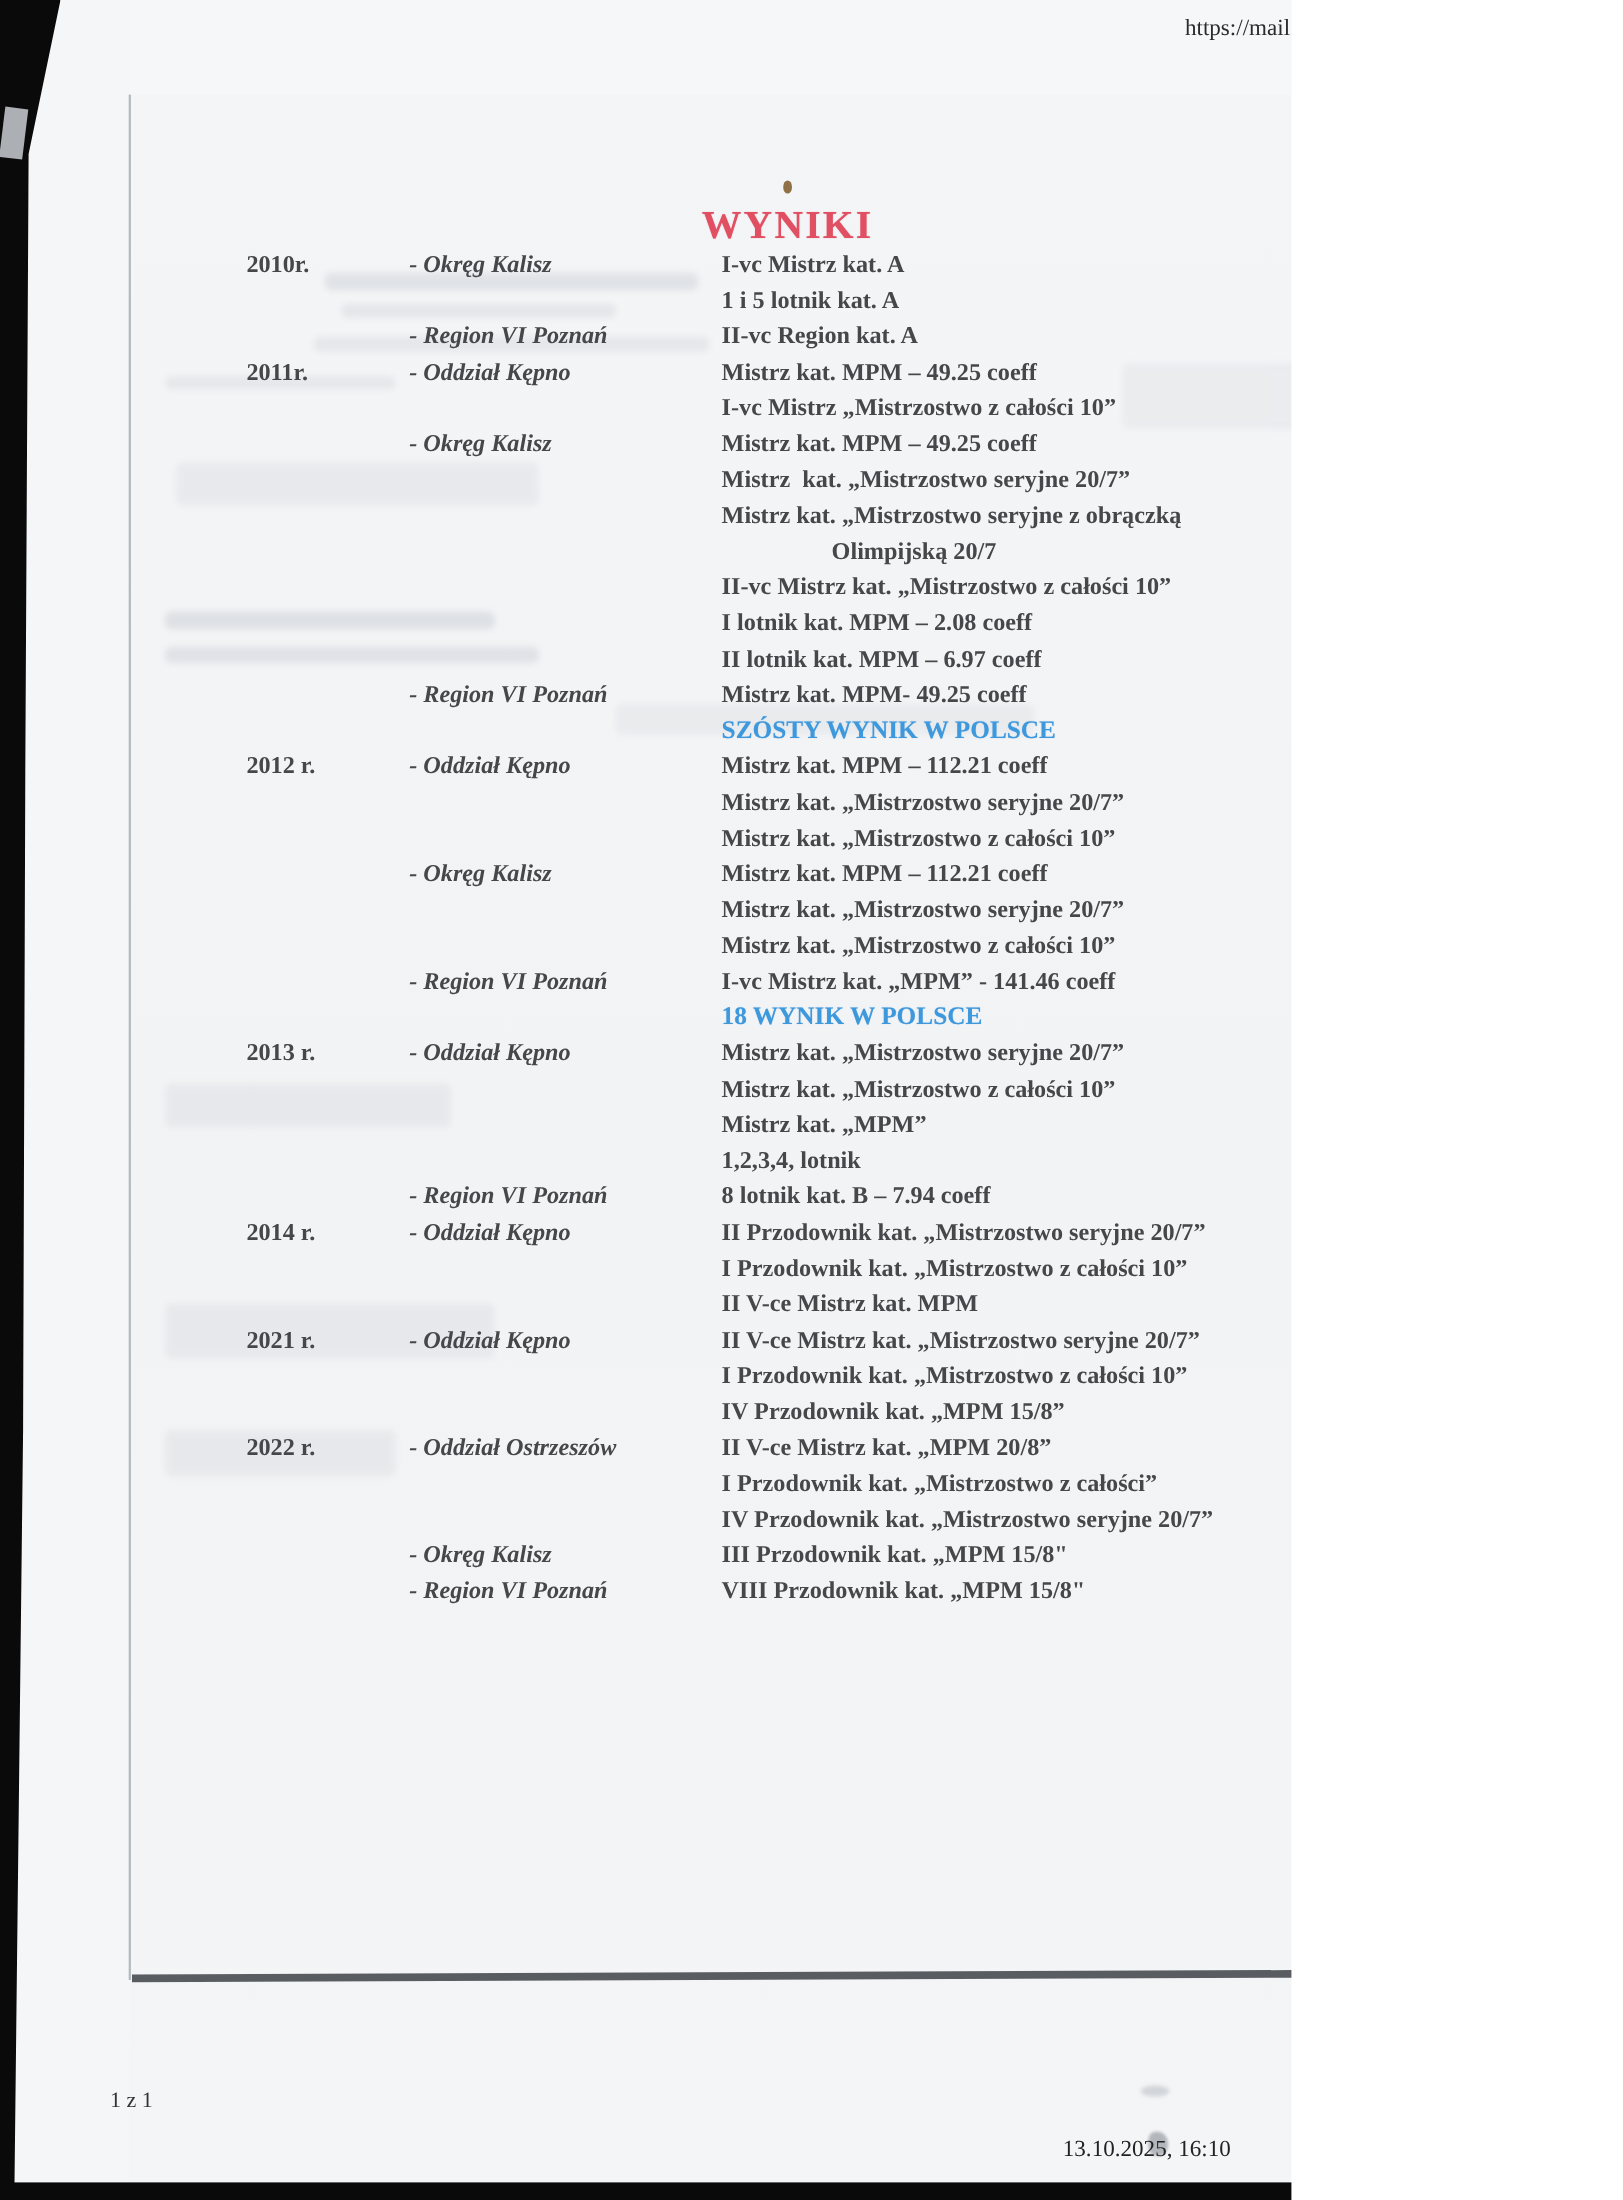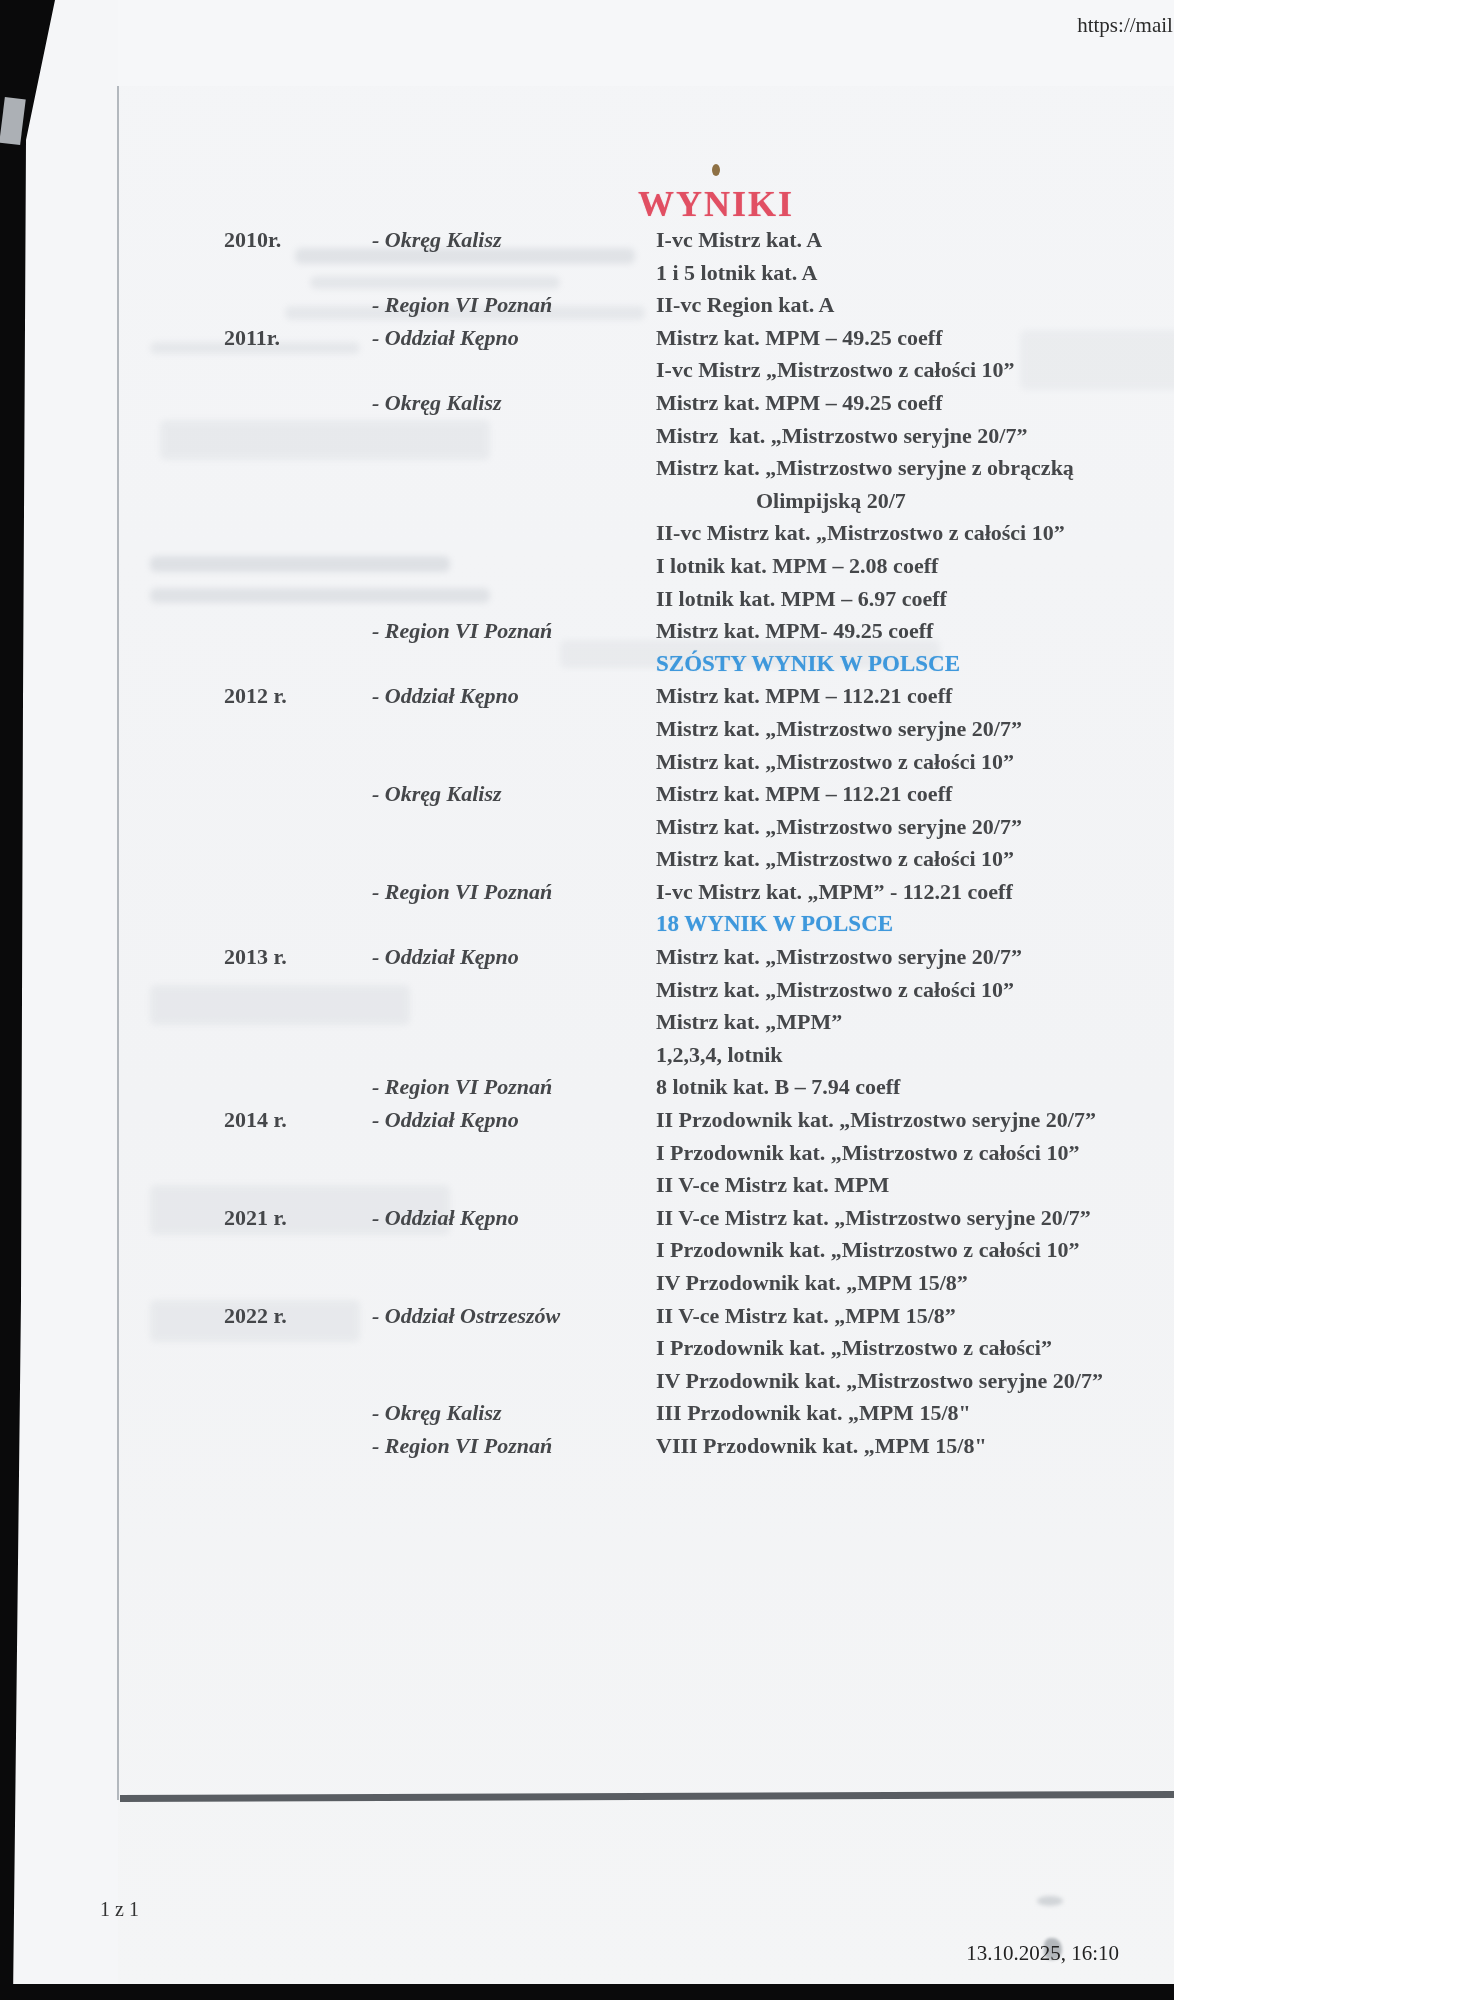--- a/index.html
+++ b/index.html
@@ -176,21 +176,21 @@
         <span class="c-res">Mistrz kat. „Mistrzostwo seryjne 20/7”</span>
       </div>
       <div class="row">
         <span class="c-year"></span>
         <span class="c-org"></span>
         <span class="c-res">Mistrz kat. „Mistrzostwo z całości 10”</span>
       </div>
       <div class="row">
         <span class="c-year"></span>
         <span class="c-org">- Region VI Poznań</span>
-        <span class="c-res">I-vc Mistrz kat. „MPM” - 112.21 coeff</span>
+        <span class="c-res">I-vc Mistrz kat. „MPM” - 141.46 coeff</span>
       </div>
       <div class="row">
         <span class="c-year"></span>
         <span class="c-org"></span>
         <span class="c-res blue">18 WYNIK W POLSCE</span>
       </div>
       <div class="row">
         <span class="c-year">2013 r.</span>
         <span class="c-org">- Oddział Kępno</span>
         <span class="c-res">Mistrz kat. „Mistrzostwo seryjne 20/7”</span>
@@ -241,21 +241,21 @@
         <span class="c-res">I Przodownik kat. „Mistrzostwo z całości 10”</span>
       </div>
       <div class="row">
         <span class="c-year"></span>
         <span class="c-org"></span>
         <span class="c-res">IV Przodownik kat. „MPM 15/8”</span>
       </div>
       <div class="row">
         <span class="c-year">2022 r.</span>
         <span class="c-org">- Oddział Ostrzeszów</span>
-        <span class="c-res">II V-ce Mistrz kat. „MPM 15/8”</span>
+        <span class="c-res">II V-ce Mistrz kat. „MPM 20/8”</span>
       </div>
       <div class="row">
         <span class="c-year"></span>
         <span class="c-org"></span>
         <span class="c-res">I Przodownik kat. „Mistrzostwo z całości”</span>
       </div>
       <div class="row">
         <span class="c-year"></span>
         <span class="c-org"></span>
         <span class="c-res">IV Przodownik kat. „Mistrzostwo seryjne 20/7”</span>

